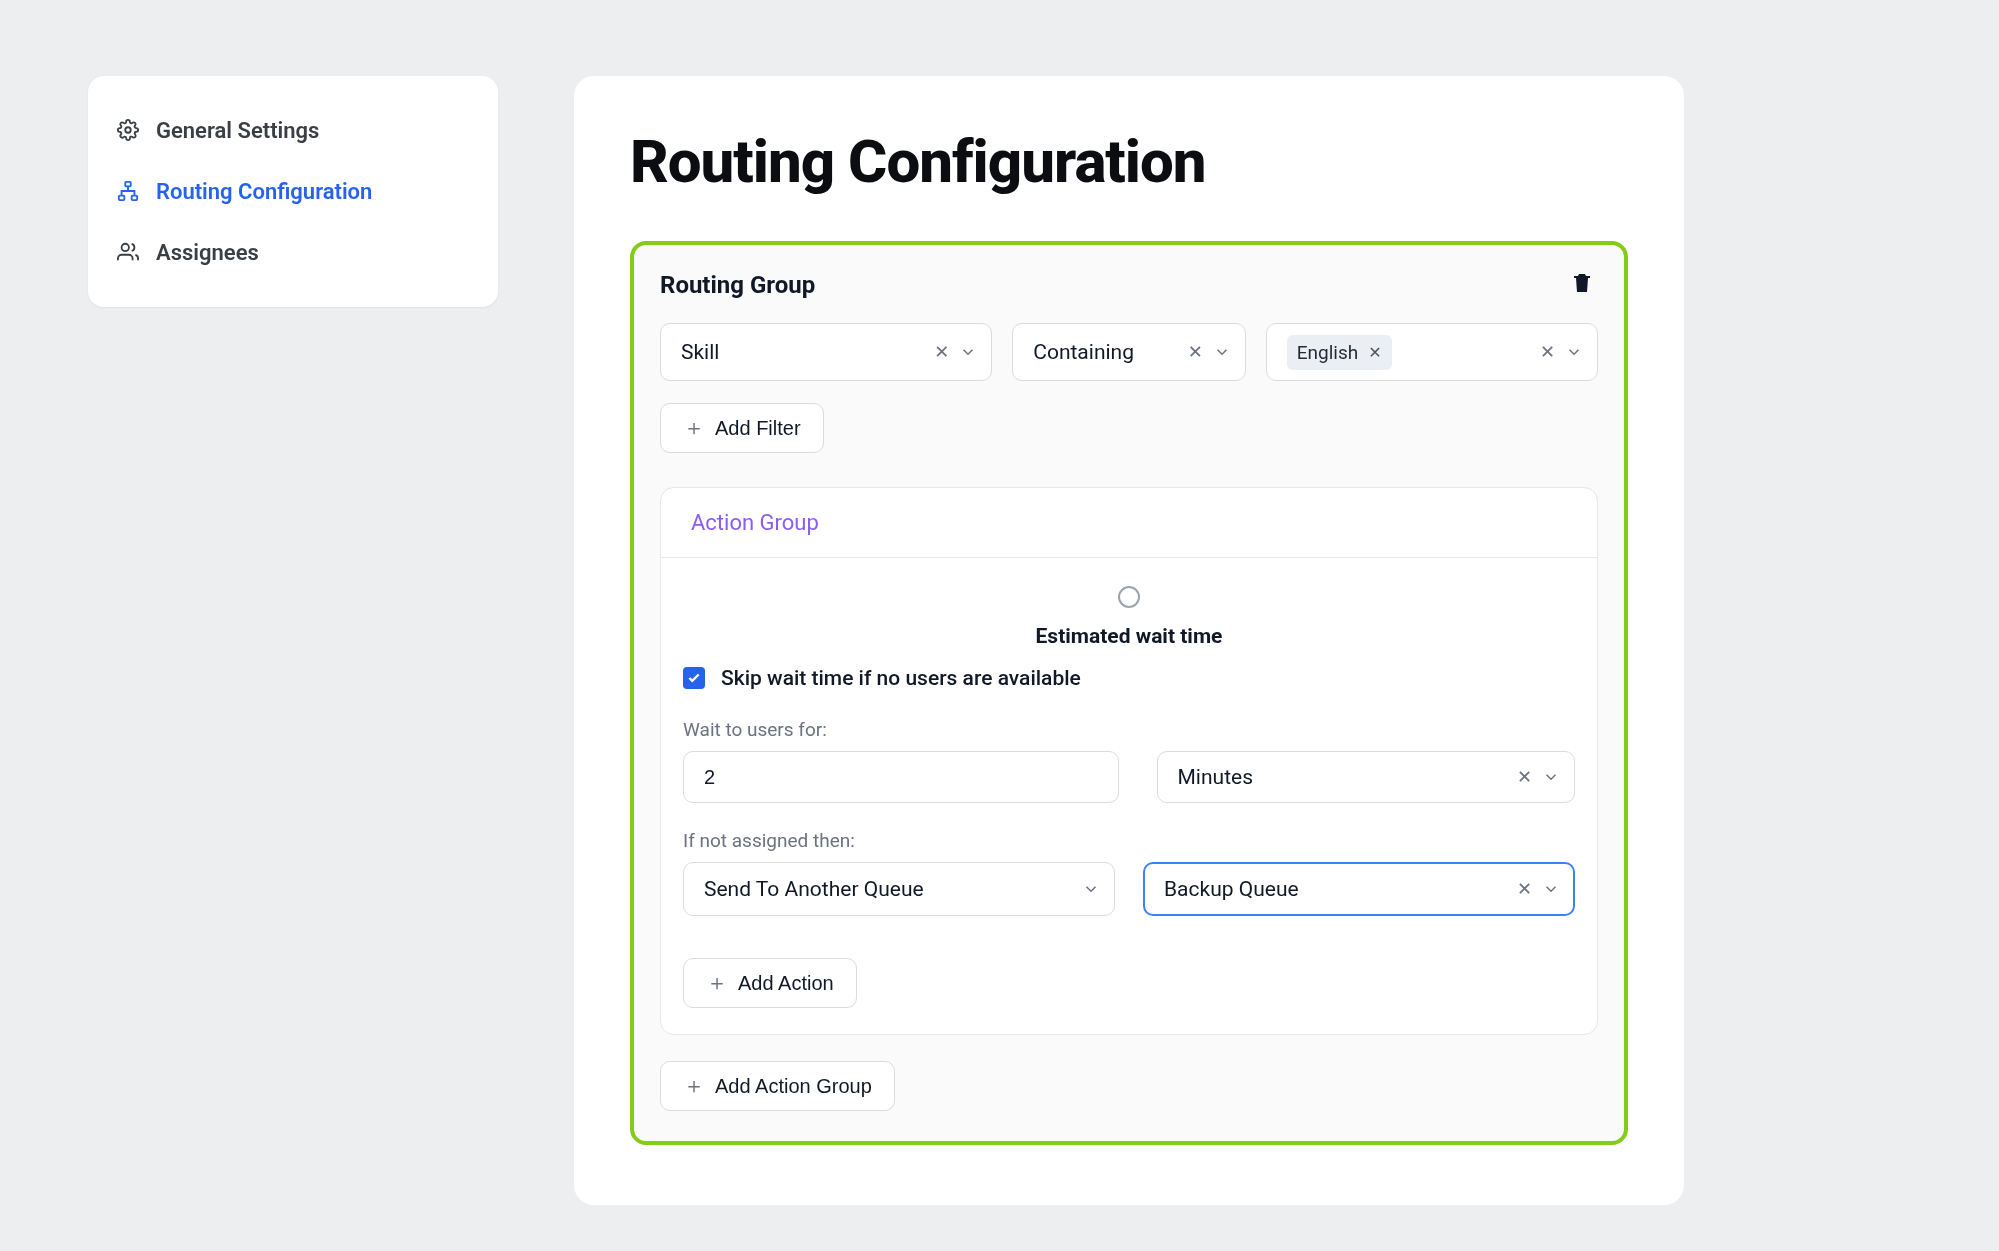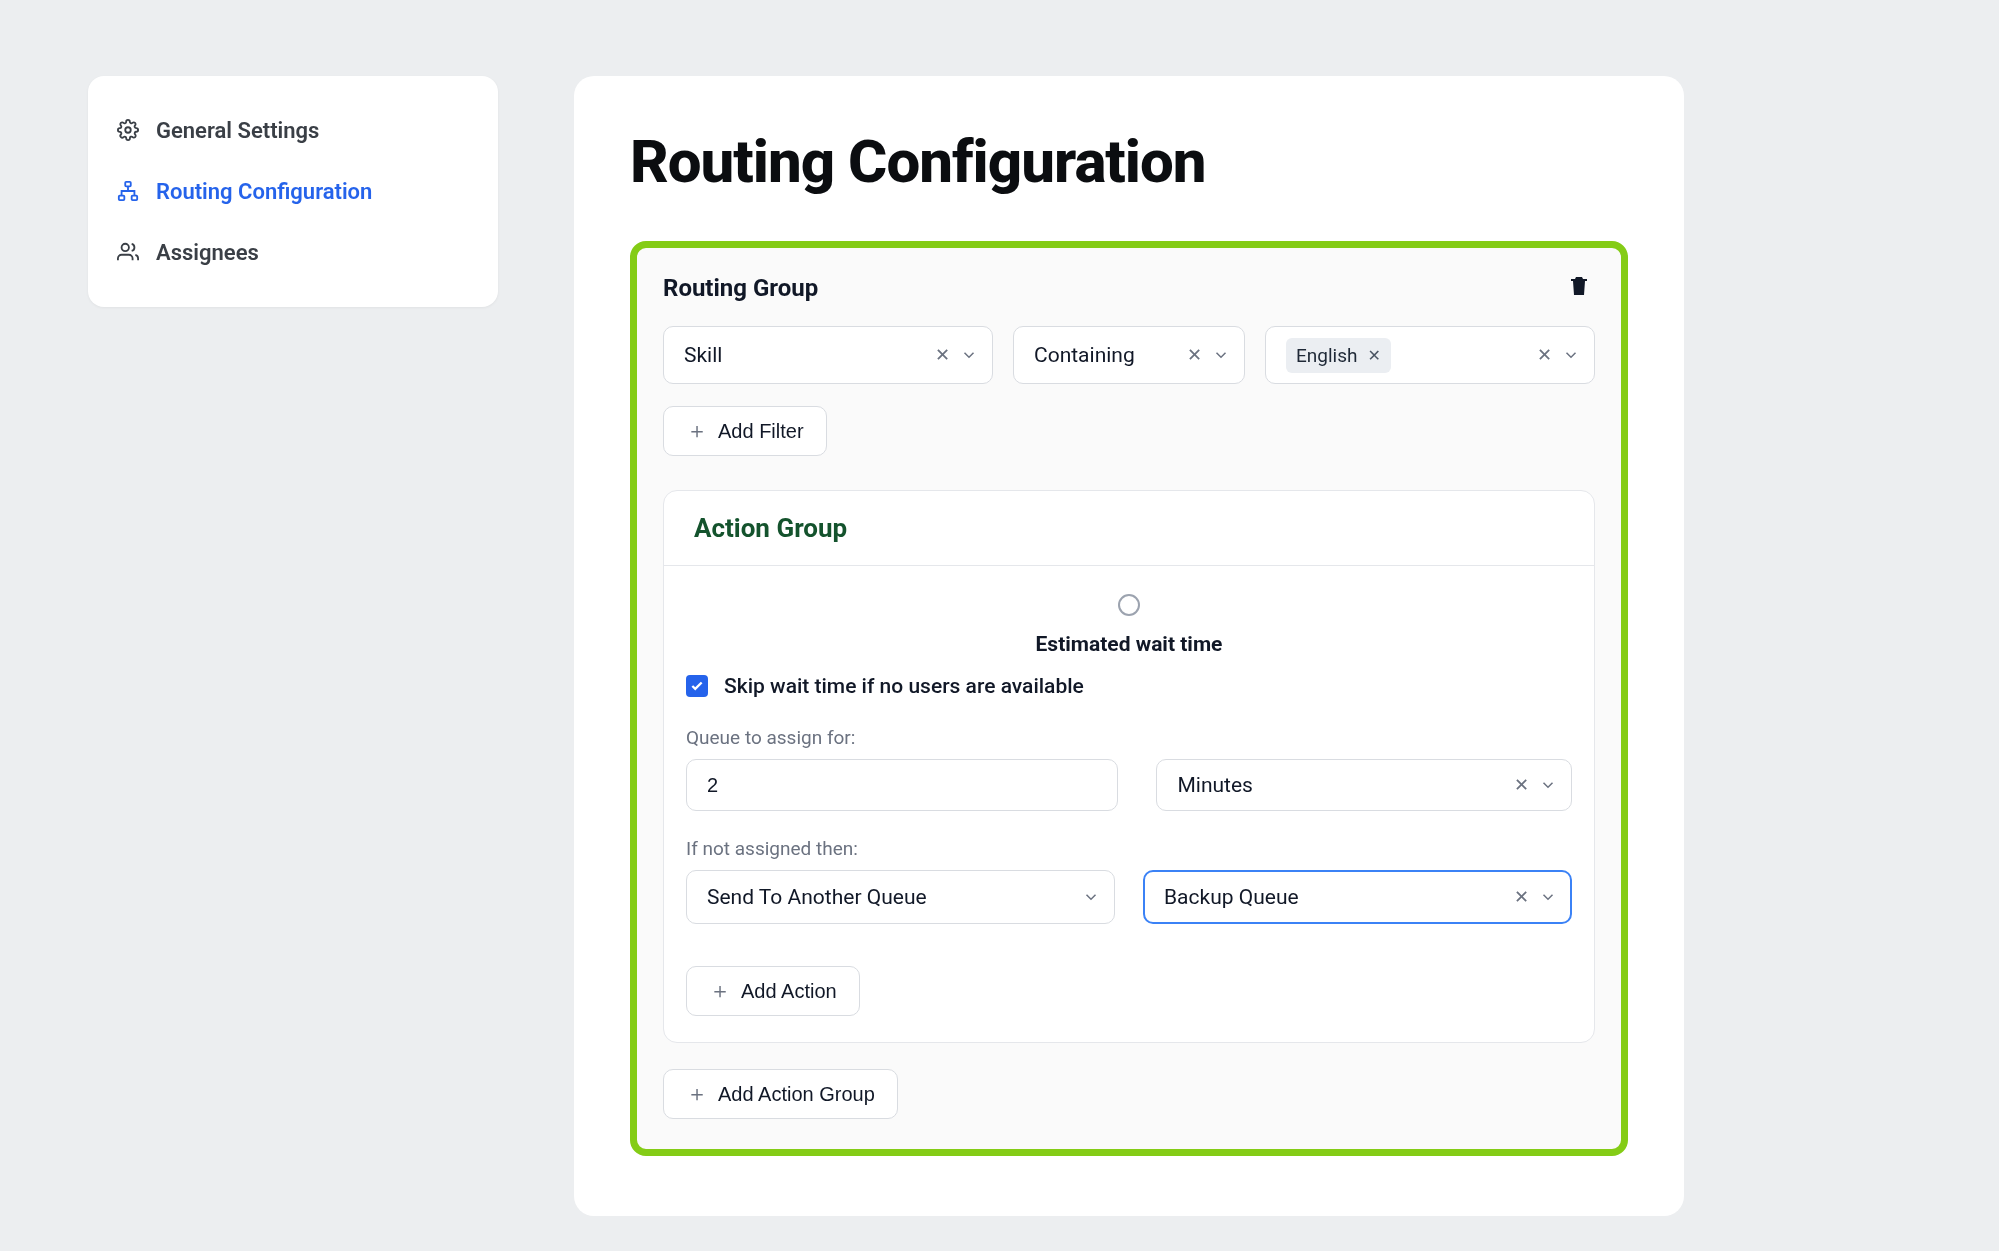--- a/index.html
+++ b/index.html
@@ -55,21 +55,21 @@
     }
     .page-title {
       font-size: 60px;
       font-weight: 800;
       color: #0b0d10;
       margin-bottom: 44px;
       letter-spacing: -1px;
     }
     .routing-group {
       background: #fafafa;
-      border: 7px solid #84cc16;
+      border: 4px solid #84cc16;
       border-radius: 16px;
       padding: 26px 26px 30px 26px;
     }
     .group-header {
       display: flex;
       justify-content: space-between;
       align-items: center;
       margin-bottom: 24px;
     }
     .group-title {
@@ -160,23 +160,23 @@
     .action-group {
       background: #ffffff;
       border: 1px solid #e5e7eb;
       border-radius: 14px;
       margin-top: 34px;
       margin-bottom: 26px;
     }
     .action-group-header {
       padding: 22px 30px;
       border-bottom: 1px solid #e5e7eb;
-      font-size: 26px;
-      font-weight: 700;
-      color: #14532d;
+      font-size: 22px;
+      font-weight: 400;
+      color: #8b5cf6;
     }
     .action-group-body {
       padding: 28px 22px 26px 22px;
     }
     .radio-row, .check-row {
       display: flex;
       align-items: center;
       gap: 16px;
       margin-bottom: 18px;
       font-size: 21px;
@@ -363,21 +363,21 @@
 
           <div class="check-row">
             <span class="checkbox">
               <svg width="14" height="14" viewBox="0 0 24 24" fill="none" stroke="currentColor" stroke-width="4">
                   <polyline points="20 6 9 17 4 12"></polyline>
                 </svg>
             </span>
             <span>Skip wait time if no users are available</span>
           </div>
 
-          <div class="field-label">Queue to assign for:</div>
+          <div class="field-label">Wait to users for:</div>
           <div class="wait-row">
             <input class="input-text wait-number" value="2" style="">
             <div class="select-box wait-unit">
               <span>Minutes</span>
               <span class="select-controls">
                 <span class="clear-x">✕</span>
                 <span class="chevron">
                     <svg width="18" height="18" viewBox="0 0 24 24" fill="none" stroke="currentColor" stroke-width="2">
                       <polyline points="6 9 12 15 18 9"></polyline>
                     </svg>

